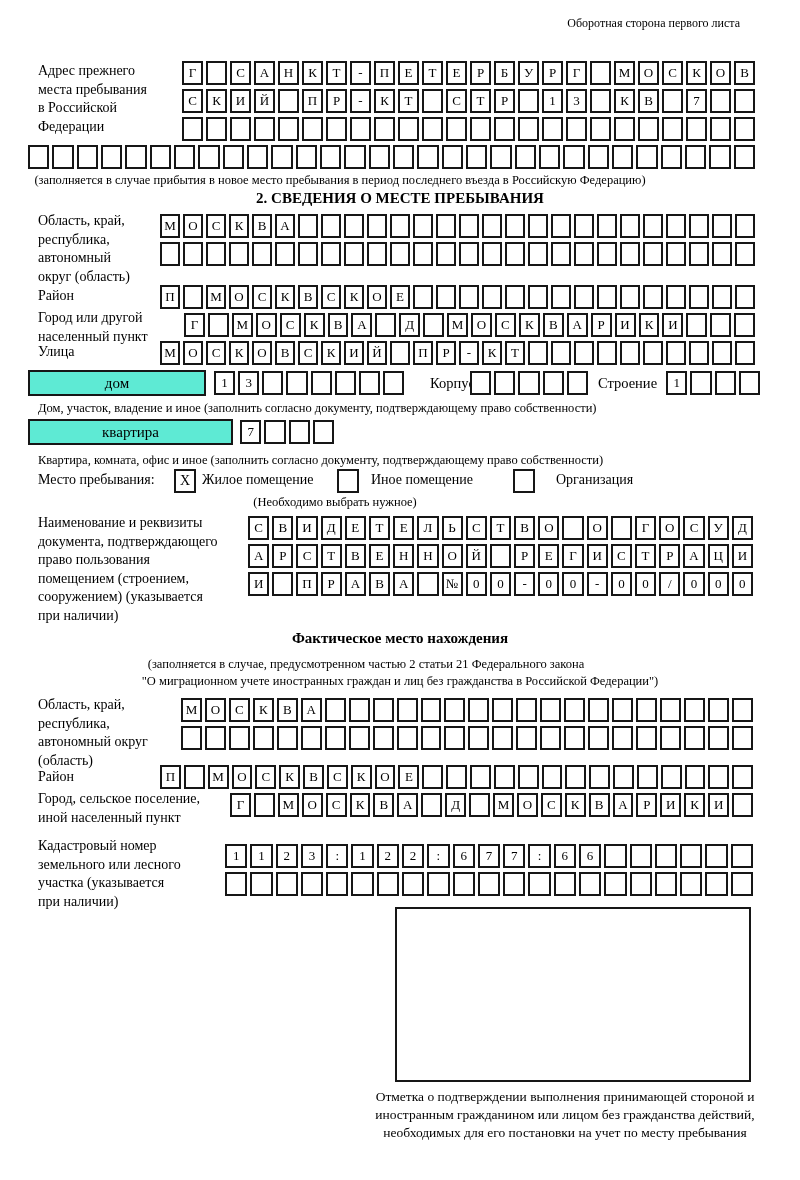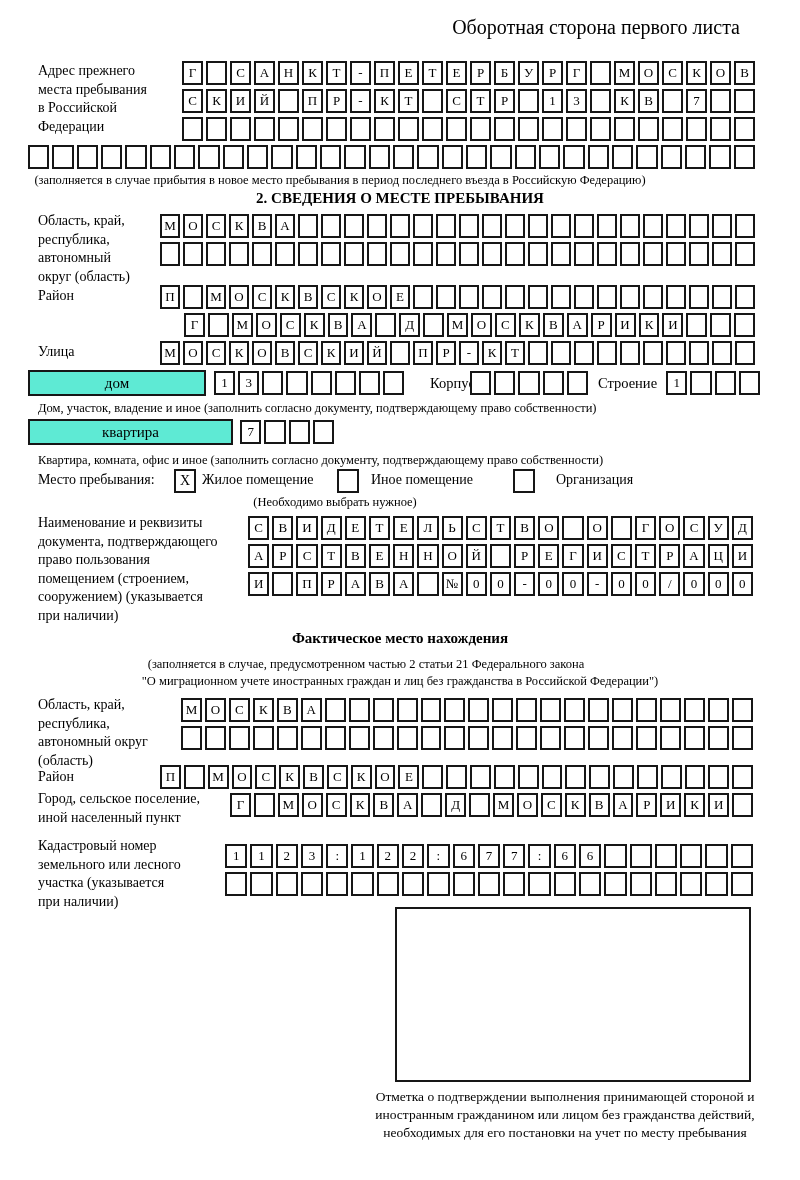--- a/index.html
+++ b/index.html
@@ -19,21 +19,21 @@
   .inline-lbl{position:absolute;font-size:14.5px;line-height:26px;height:26px;}
   .chk{position:absolute;width:22px;height:24px;border:2px solid #161616;box-sizing:border-box;
        display:flex;align-items:center;justify-content:center;font-size:14px;background:#fff;}
   .stamp{position:absolute;border:2px solid #161616;box-sizing:border-box;background:#fff;}
 </style>
 </head>
 <body>
 
 <div class="page">
 
-  <div class="abs" style="top:16px;right:60px;font-size:20px;">Оборотная сторона первого листа</div>
+  <div class="abs" style="top:16px;right:60px;font-size:12px;">Оборотная сторона первого листа</div>
 
   <div class="abs lbl" style="left:38px;top:62px;width:140px;">Адрес прежнего
 места пребывания
 в Российской
 Федерации</div>
   <div class="grid" style="left:182px;top:61px;width:573px">
       <span class="cell">Г</span>
       <span class="cell"></span>
       <span class="cell">С</span>
       <span class="cell">А</span>
@@ -230,20 +230,22 @@
       <span class="cell"></span>
       <span class="cell"></span>
       <span class="cell"></span>
       <span class="cell"></span>
       <span class="cell"></span>
       <span class="cell"></span>
       <span class="cell"></span>
       <span class="cell"></span>
     </div>
 
+  <div class="abs lbl" style="left:38px;top:309px;width:145px;">Город или другой
+населенный пункт</div>
   <div class="grid" style="left:184px;top:313px;width:571px">
       <span class="cell">Г</span>
       <span class="cell"></span>
       <span class="cell">М</span>
       <span class="cell">О</span>
       <span class="cell">С</span>
       <span class="cell">К</span>
       <span class="cell">В</span>
       <span class="cell">А</span>
       <span class="cell"></span>

